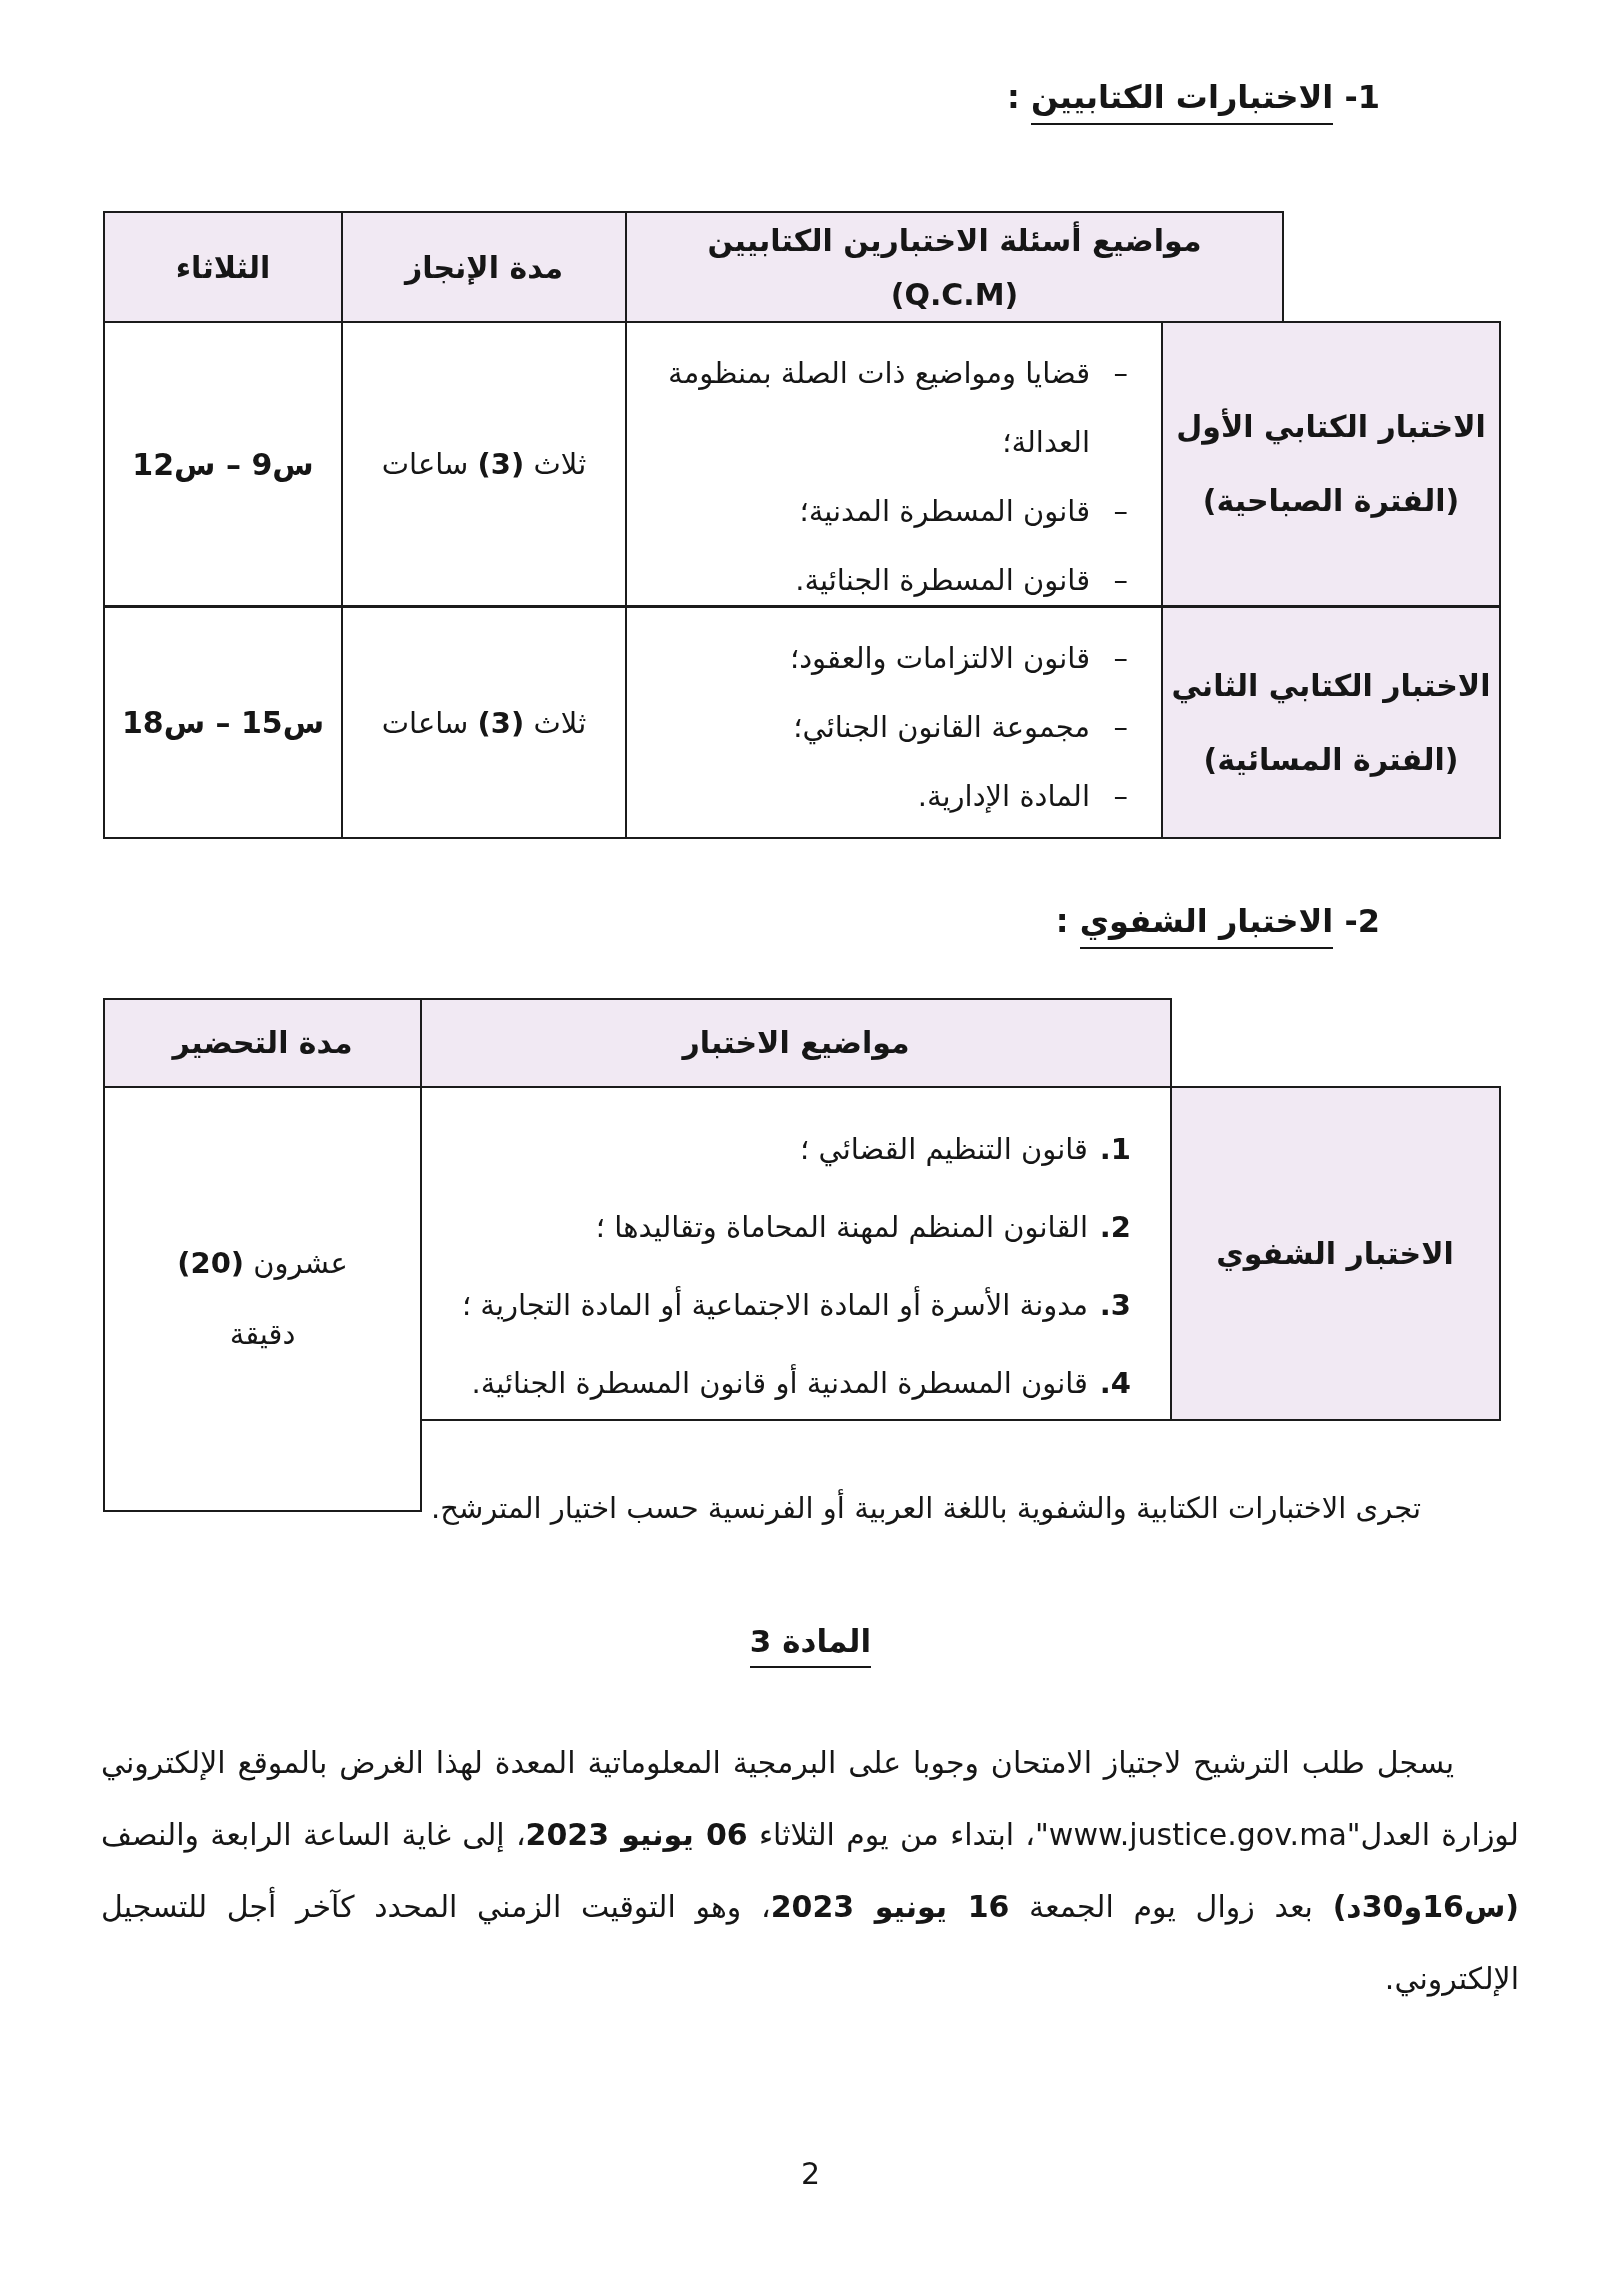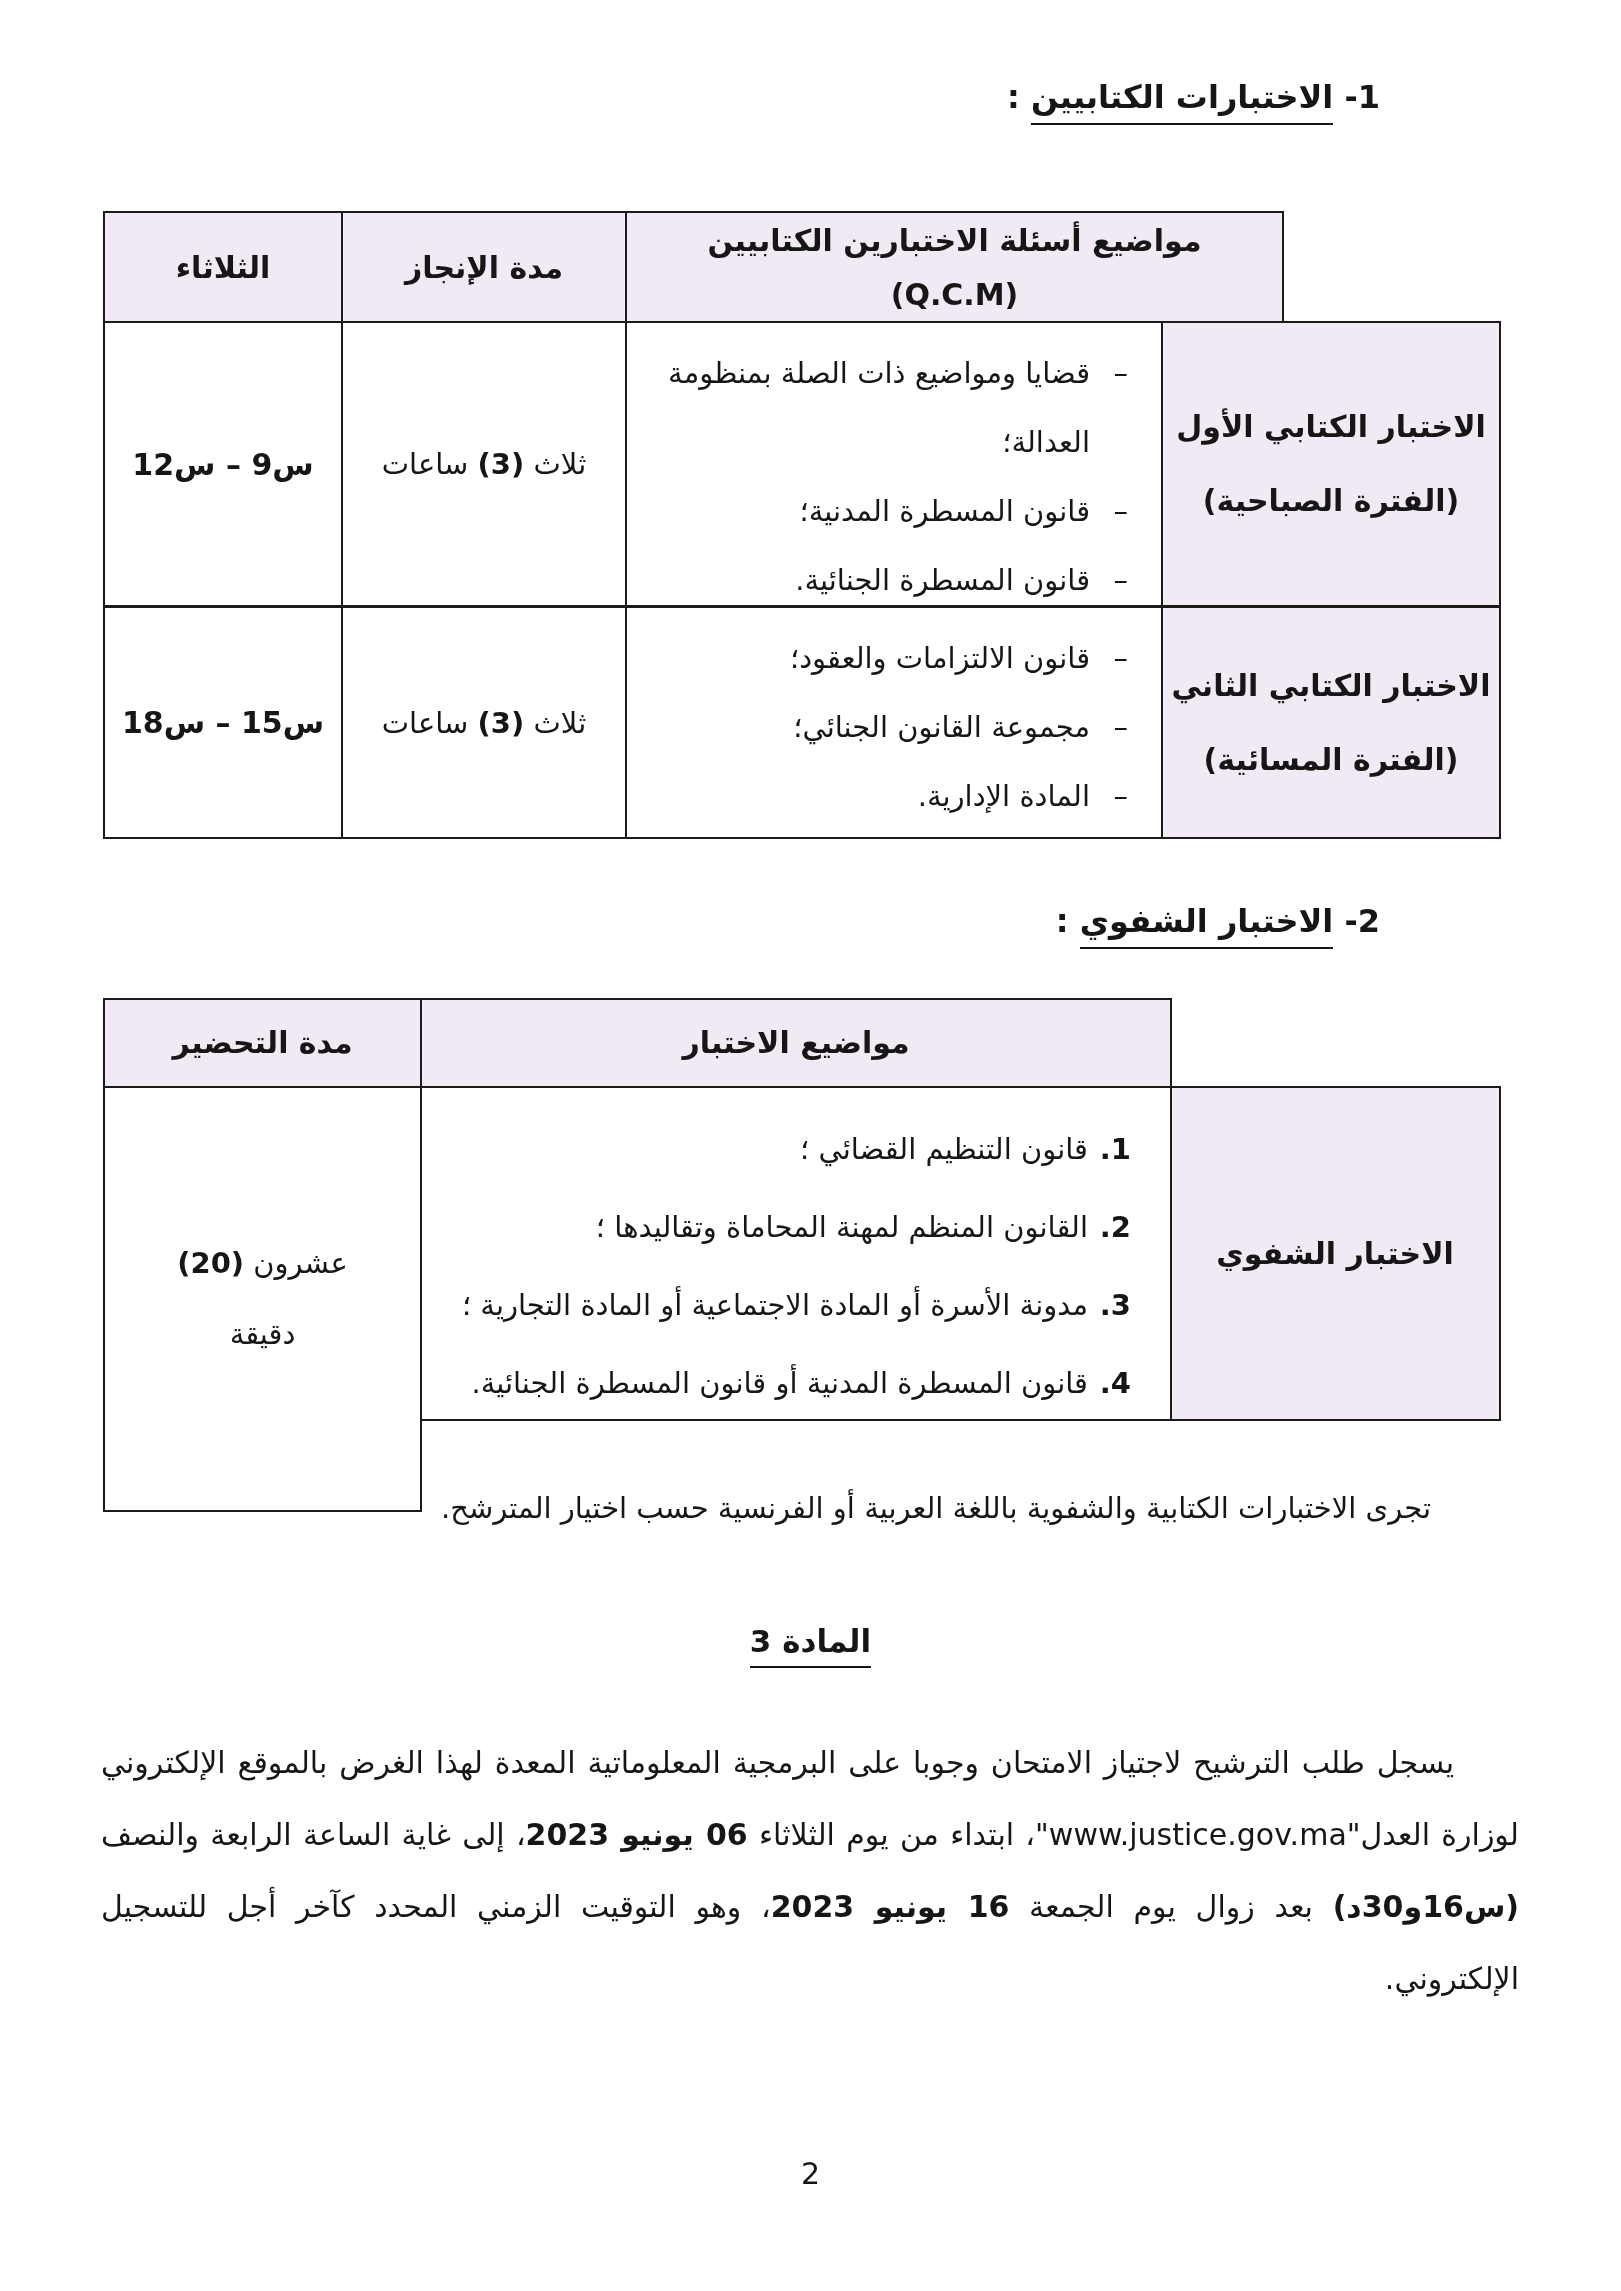--- a/index.html
+++ b/index.html
@@ -41,21 +41,21 @@
   .listcell{display:block;}
   .t1list{padding:15.7px 33px 5.9px 11.8px;}
   .t2list{padding:21.6px 39px 5.9px 11.8px;}
   .titem{display:flex;gap:23.5px;line-height:69px;font-size:29px;text-align:right;}
   .oitem{display:flex;gap:11.8px;line-height:78px;font-size:29px;text-align:right;}
   .dash{flex:0 0 auto;}
   .onum{flex:0 0 auto;font-weight:bold;}
   .timing{font-weight:bold;font-size:30px;}
   .prepcell{line-height:71px;}
   .lang-note{
-    position:absolute;top:1491px;right:190px;
+    position:absolute;top:1491px;right:200px;
     font-size:29px;white-space:nowrap;
   }
   .article{
     position:absolute;top:1623px;left:0;width:100%;
     text-align:center;font-size:31px;font-weight:bold;
   }
   .reg{
     position:absolute;top:1727px;right:102px;left:101px;
     font-size:30px;line-height:72px;
     text-align:justify;text-indent:65px;

